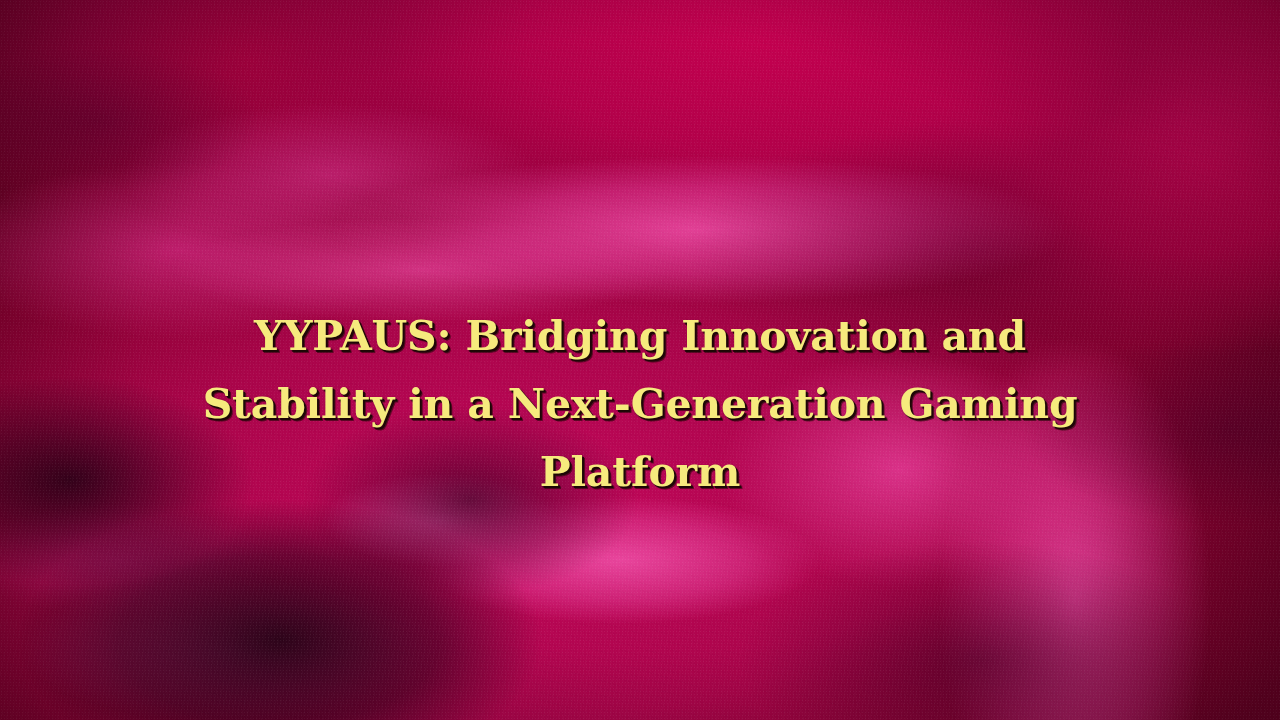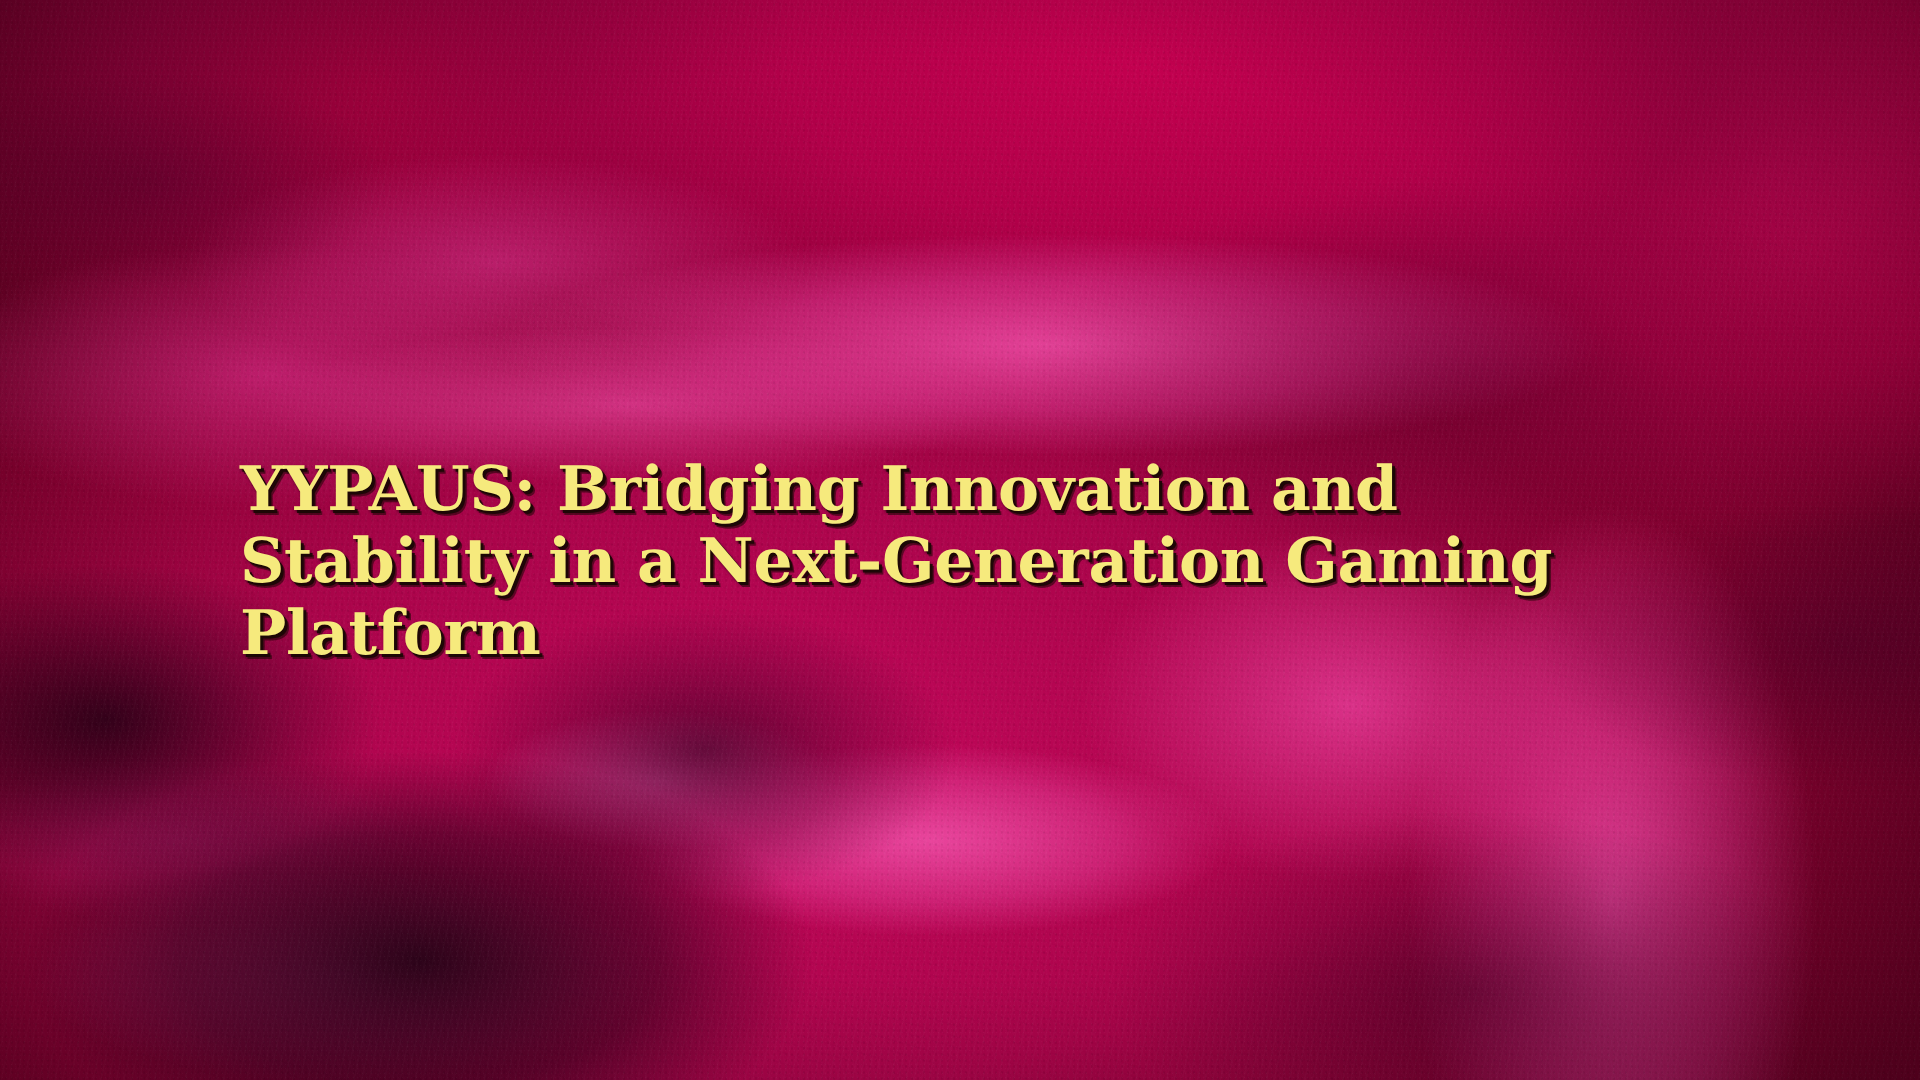--- a/index.html
+++ b/index.html
@@ -126,23 +126,23 @@
     z-index: 5;
     padding: 0 90px;
     box-sizing: border-box;
   }
 
   #hero-title {
     margin: 0;
     font-family: "DejaVu Serif", "Liberation Serif", serif;
     font-weight: bold;
     font-size: 41px;
-    line-height: 48px;
+    line-height: 68px;
     letter-spacing: -0.2px;
-    text-align: left;
+    text-align: center;
     color: #f6ea7d;
     text-shadow:
        2px 2px 0 rgba(26,8,4,0.92),
        3px 3px 0 rgba(26,8,4,0.55),
        1px 1px 2px rgba(0,0,0,0.6);
     max-width: 960px;
   }
 </style>
 </head>
 <body>

